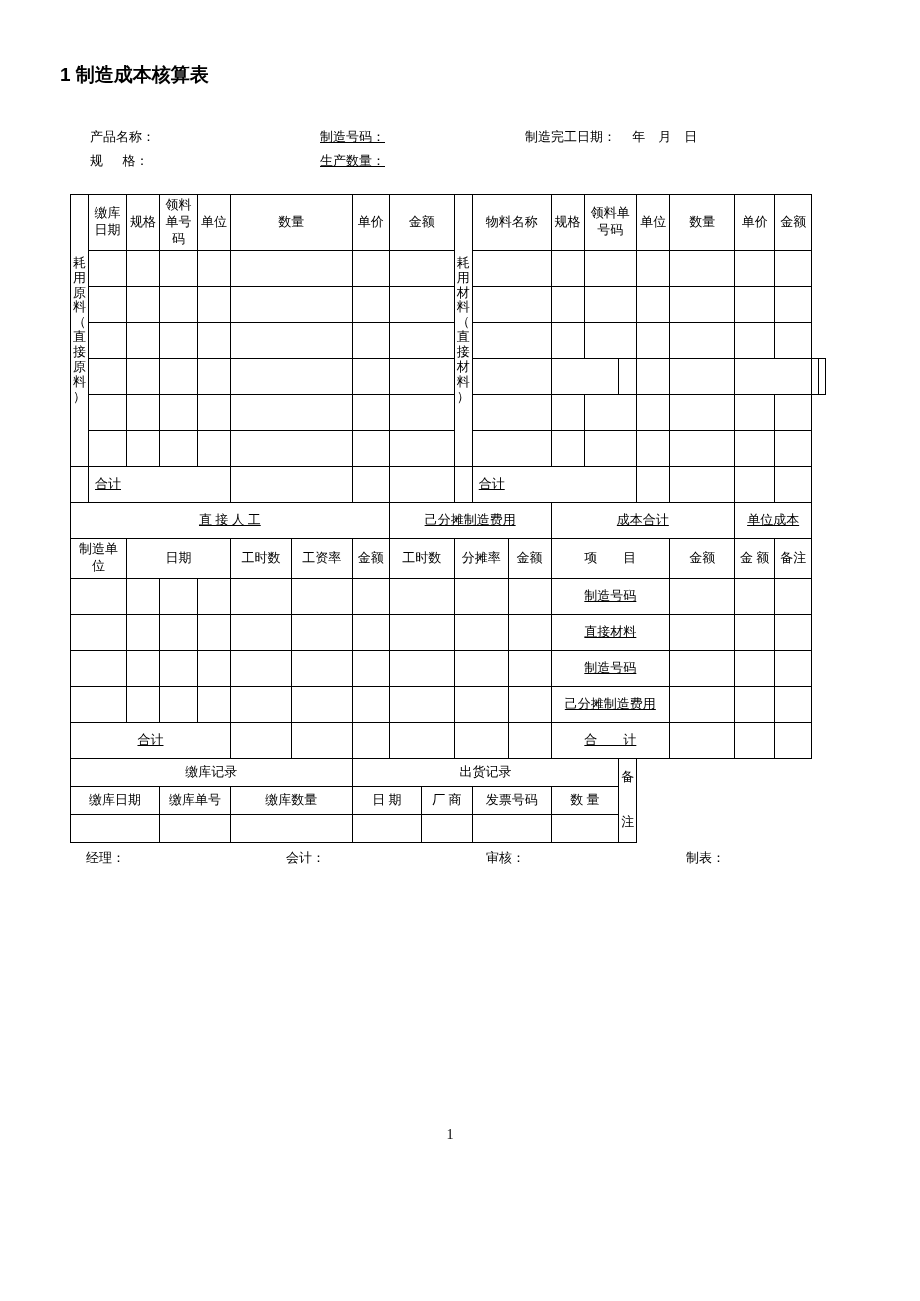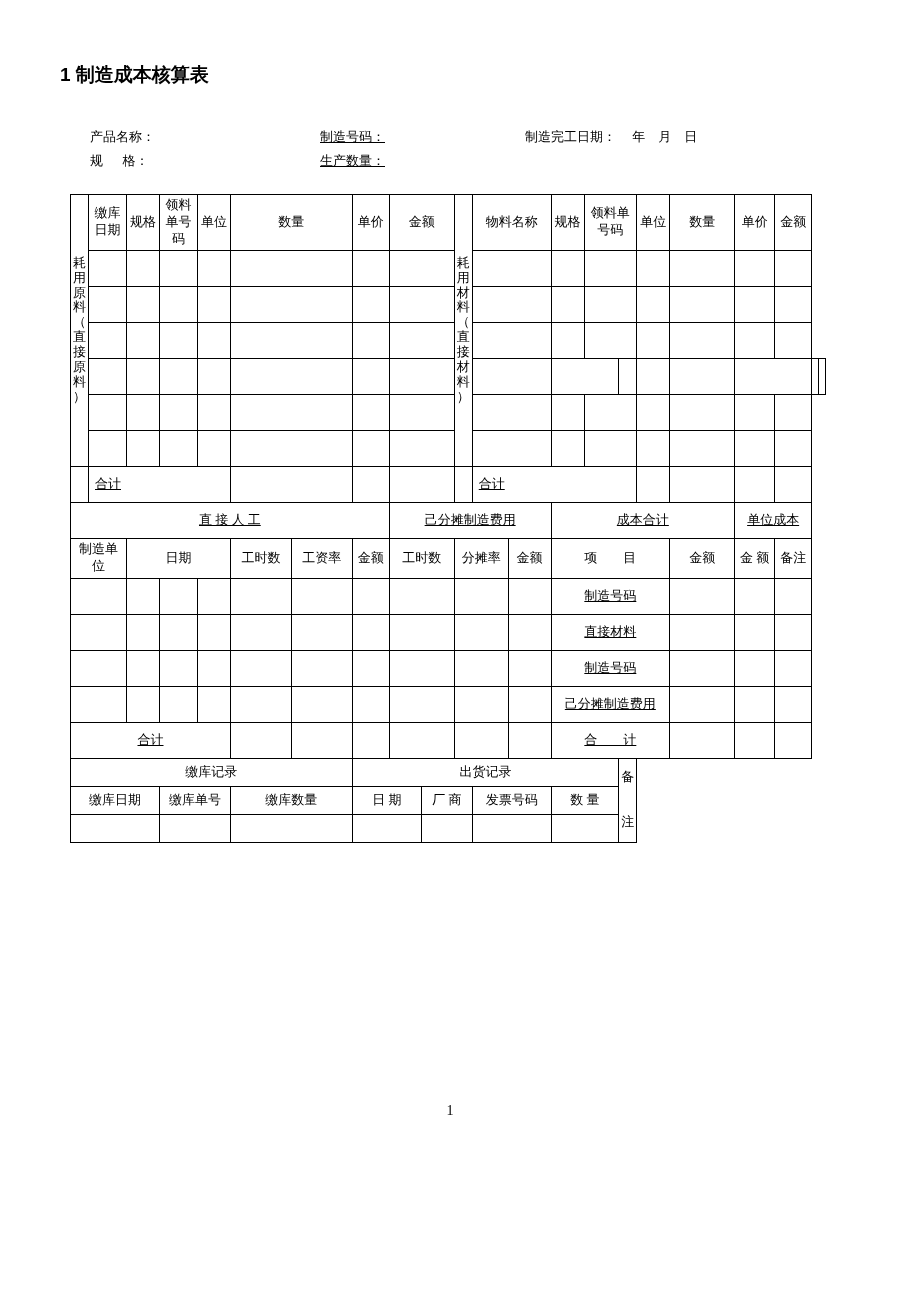--- a/index.html
+++ b/index.html
@@ -367,15 +367,21 @@
           <td colspan="2"></td>
           <td colspan="2"></td>
           <td colspan="2"></td>
           <td colspan="2"></td>
           <td colspan="2"></td>
           <td colspan="2"></td>
     </tr>
   </tbody>
     </table>
 
+  <div class="sig-row">
+    <div><span>经理：</span></div>
+    <div><span>会计：</span></div>
+    <div><span>审核：</span></div>
+    <div style="flex:0.7"><span>制表：</span></div>
+  </div>
 
   <div class="page-num">1</div>
 </div>
 
 </body></html>

